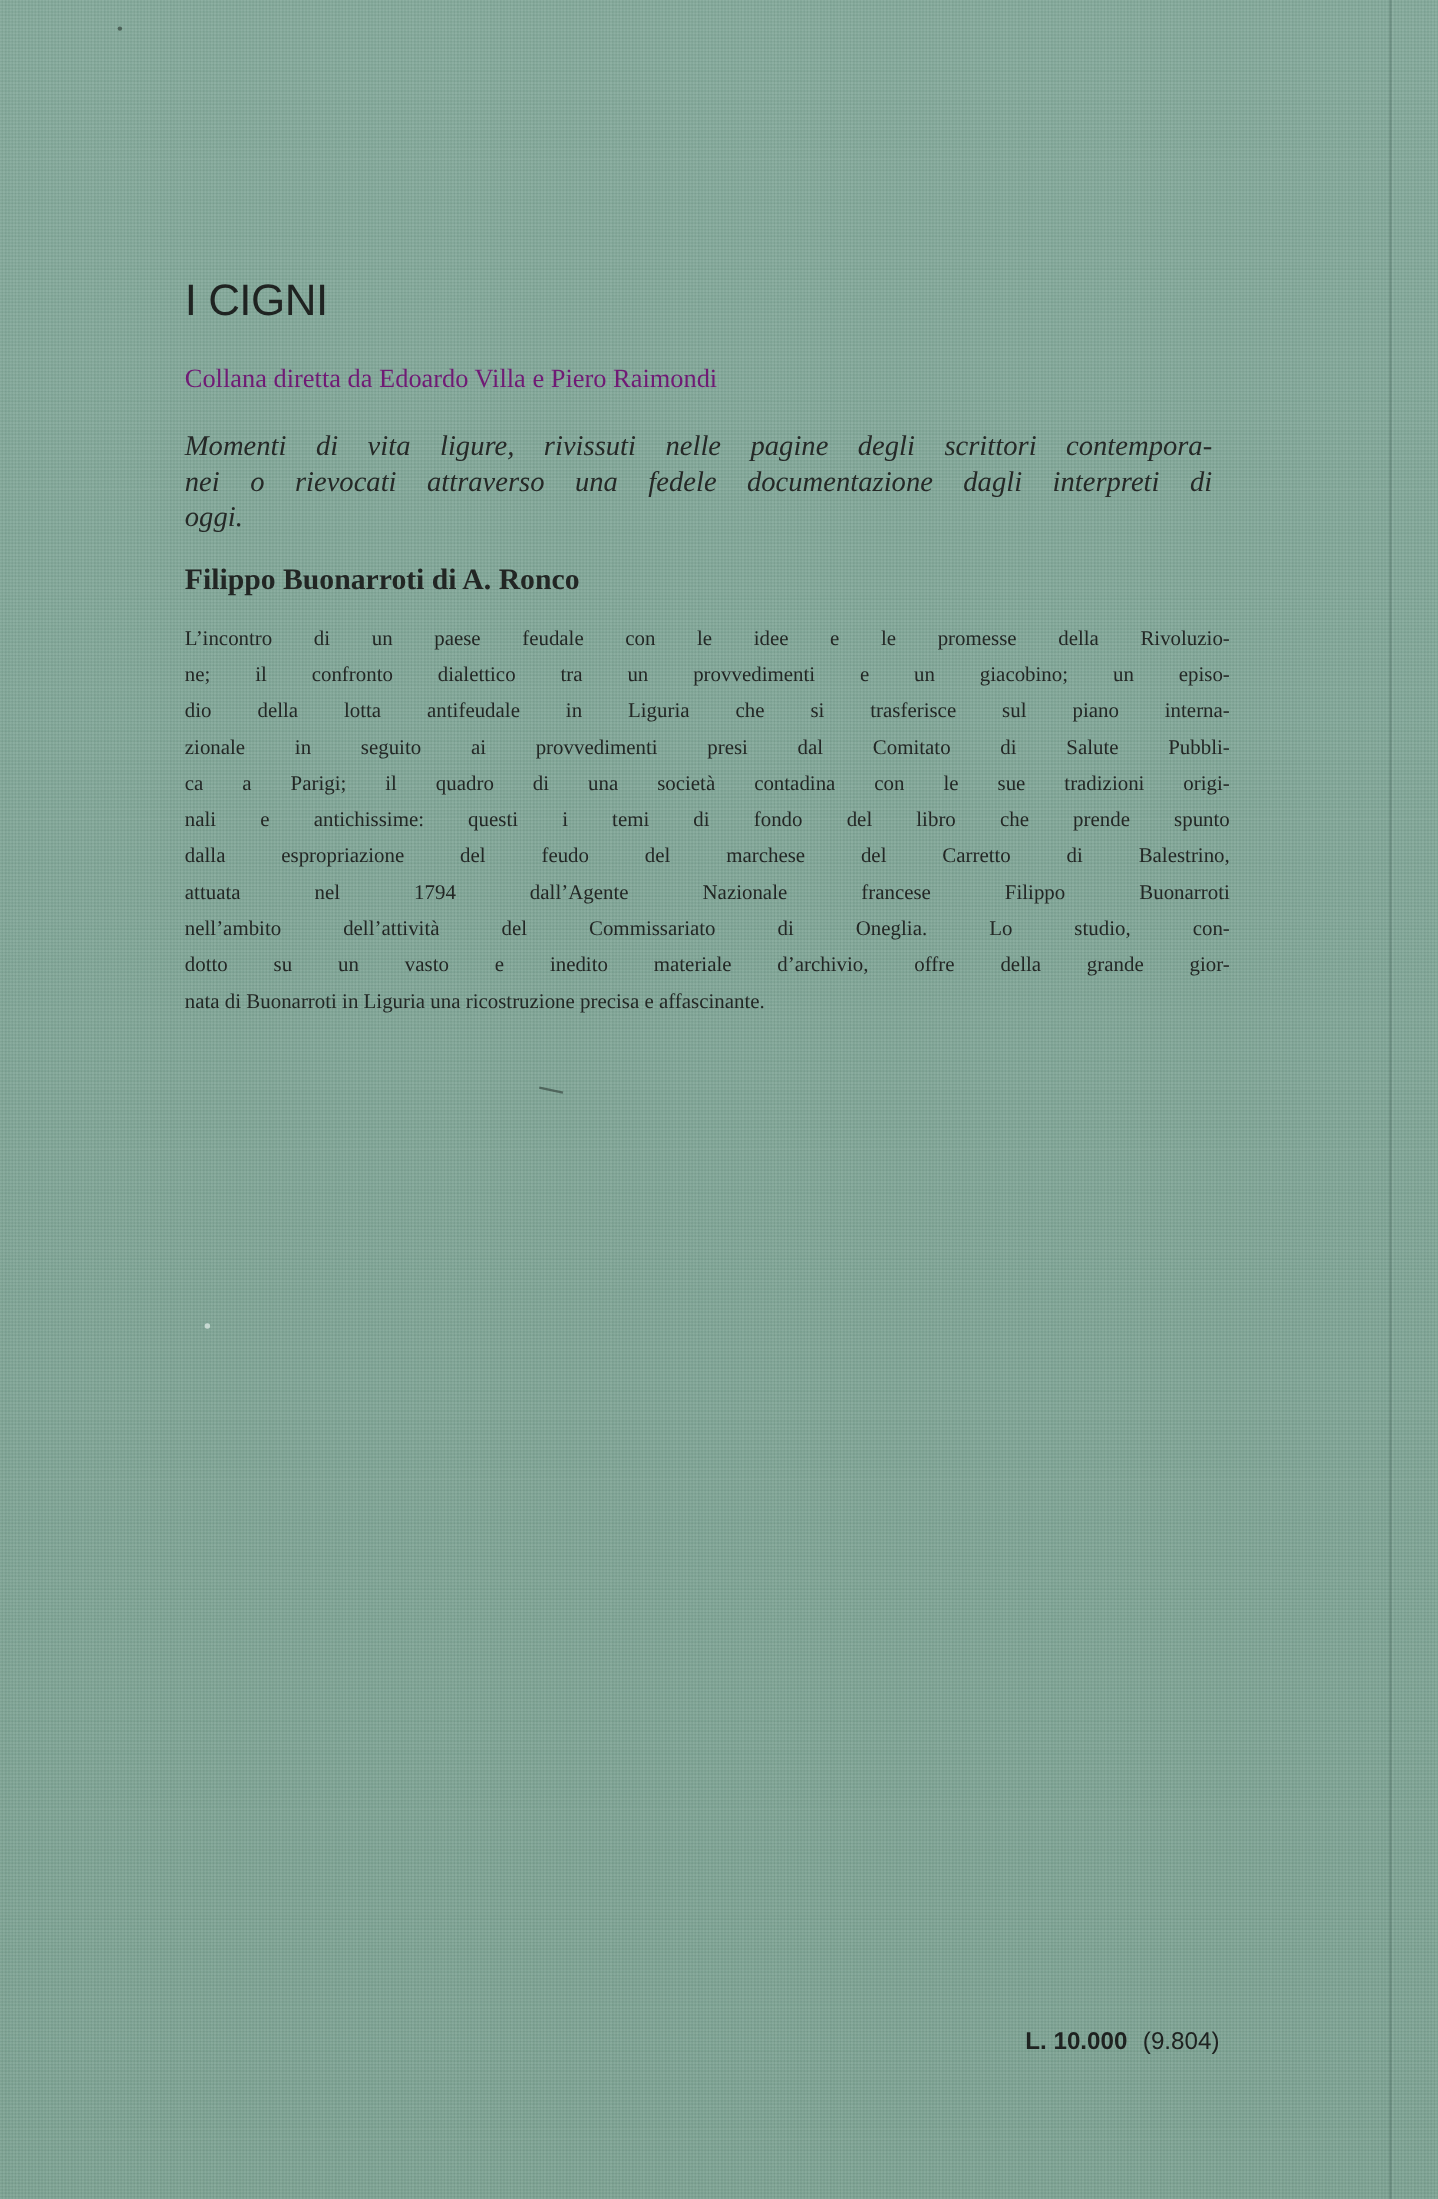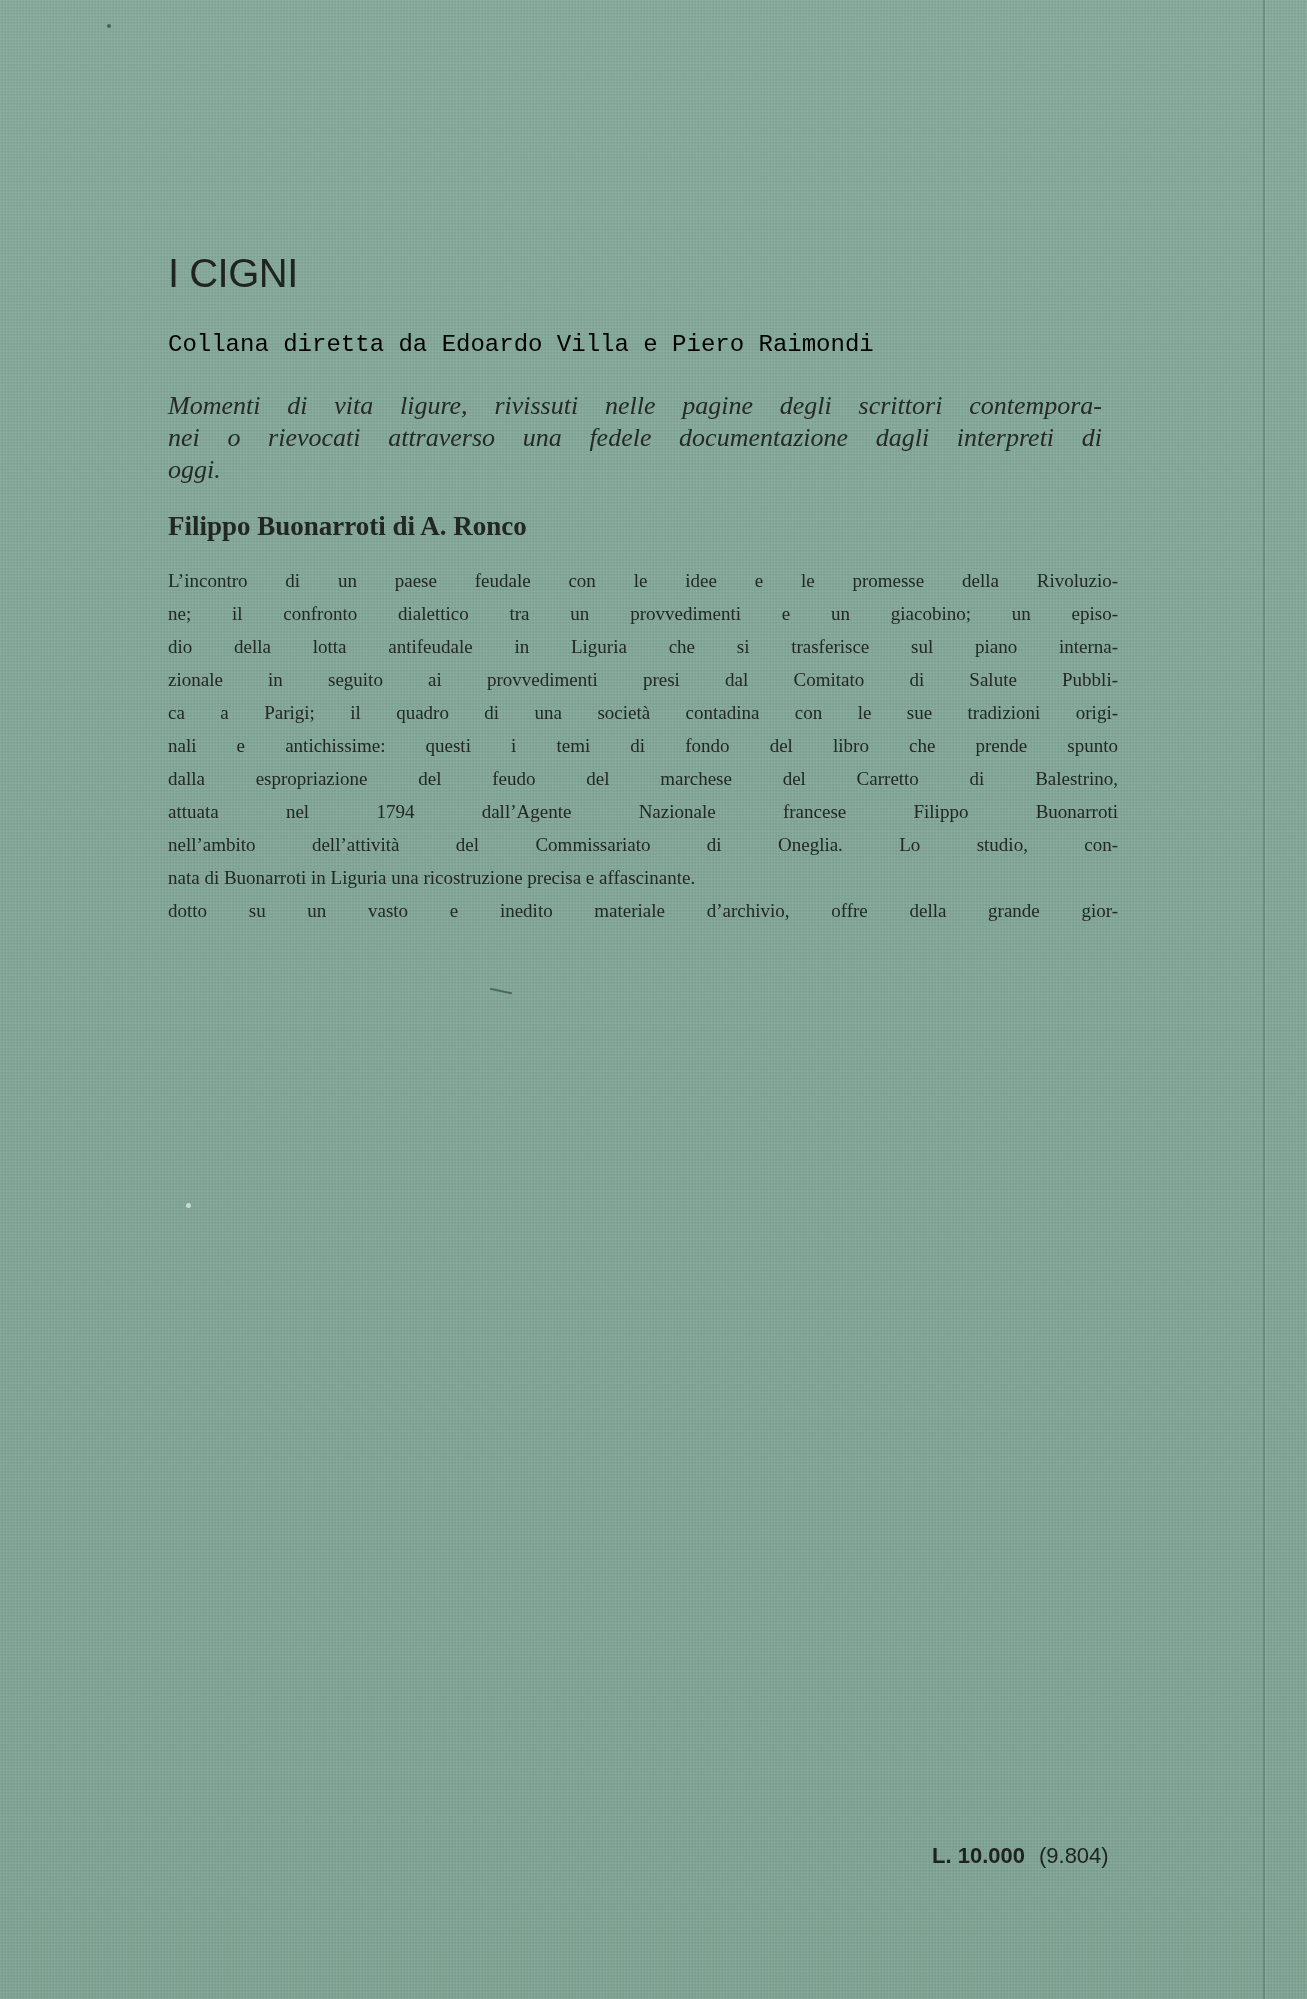--- a/index.html
+++ b/index.html
@@ -34,25 +34,25 @@
     .series-title {
       font-family: Liberation Sans, sans-serif;
       font-size: 40px;
       line-height: 46px;
       margin: 0;
       font-weight: normal;
       color: #1f2321;
       letter-spacing: -0.5px;
     }
     .series-editors {
-      font-family: Liberation Mono, monospace;
+      font-family: Liberation Serif, serif;
       font-size: 24px;
       line-height: 30px;
       margin: 34px 0 0 0;
-      color: #000000;
+      color: #701a75;
     }
     .series-blurb {
       font-family: "Liberation Serif", serif;
       font-style: italic;
       font-size: 26px;
       line-height: 32px;
       margin: 30px 16px 0 0;
       text-align: justify;
       color: #252927;
     }
@@ -139,20 +139,20 @@
   <p class="book-description">
     <span class="line">L’incontro di un paese feudale con le idee e le promesse della Rivoluzio-</span>
     <span class="line">ne; il confronto dialettico tra un provvedimenti e un giacobino; un episo-</span>
     <span class="line">dio della lotta antifeudale in Liguria che si trasferisce sul piano interna-</span>
     <span class="line">zionale in seguito ai provvedimenti presi dal Comitato di Salute Pubbli-</span>
     <span class="line">ca a Parigi; il quadro di una società contadina con le sue tradizioni origi-</span>
     <span class="line">nali e antichissime: questi i temi di fondo del libro che prende spunto</span>
     <span class="line">dalla espropriazione del feudo del marchese del Carretto di Balestrino,</span>
     <span class="line">attuata nel 1794 dall’Agente Nazionale francese Filippo Buonarroti</span>
     <span class="line">nell’ambito dell’attività del Commissariato di Oneglia. Lo studio, con-</span>
+    <span class="line">dotto su un vasto e inedito materiale d’archivio, offre della grande gior-</span>
     <span class="line last">nata di Buonarroti in Liguria una ricostruzione precisa e affascinante.</span>
-    <span class="line">dotto su un vasto e inedito materiale d’archivio, offre della grande gior-</span>
   </p>
 </main>
 
 <div class="price">
   <span class="price-main">L. 10.000</span><span class="price-net">(9.804)</span>
 </div>
 
 </body></html>

